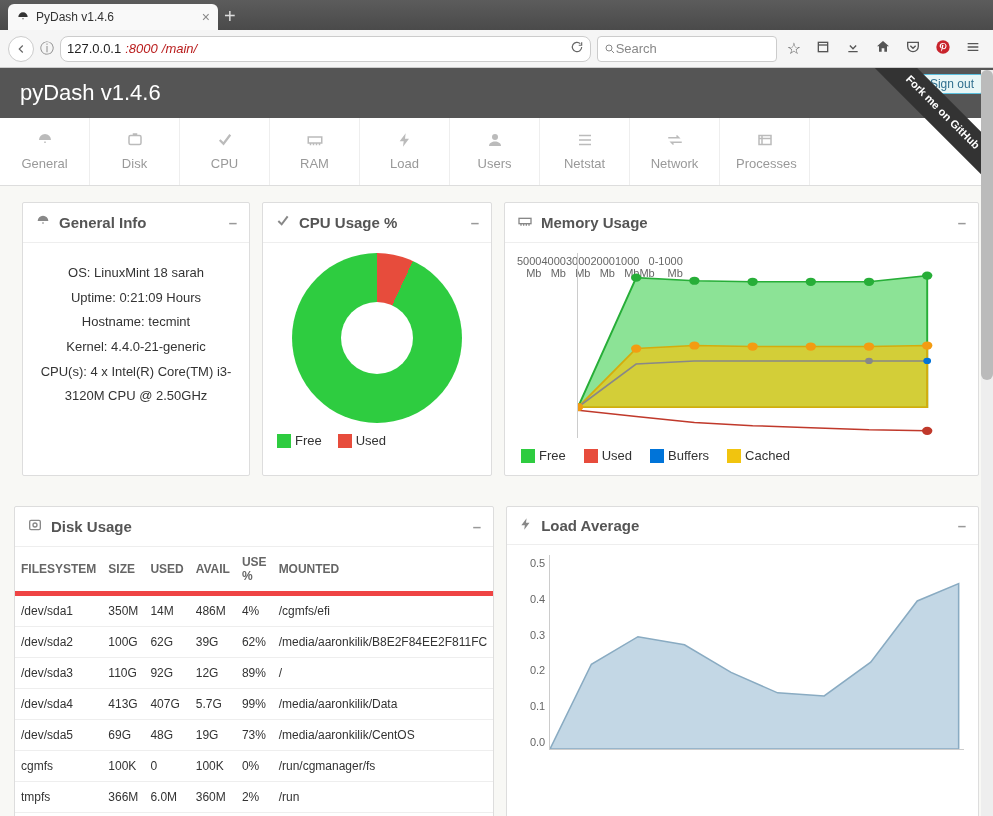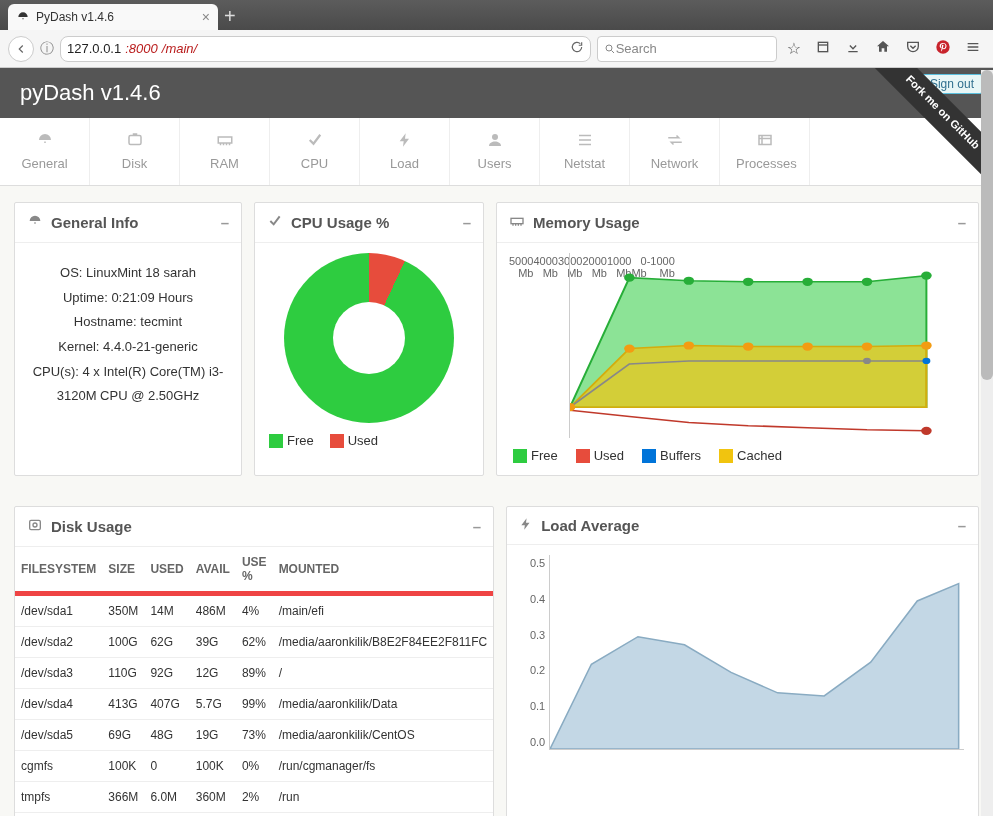--- a/index.html
+++ b/index.html
@@ -30,21 +30,21 @@
   .ribbon::before { content:""; position:absolute; width:200px; height:30px; background:#333; color:#fff; top:32px; right:-50px; transform:rotate(45deg);}
   .ribbon-text { position:absolute; width:200px; top:38px; right:-50px; transform:rotate(45deg); text-align:center; color:#fff; font-size:11px; font-weight:bold;}
 
   
   .nav { display:flex; background:#fff; border-bottom:1px solid #ddd;}
   .nav-item { flex:0 0 auto; width:90px; text-align:center; padding:14px 16px; color:#999; font-size:13px; border-right:1px solid #eee; cursor:pointer;}
   .nav-item svg { display:block; margin:0 auto 4px; }
   .nav-item .icon-wrap{height:20px;display:flex;align-items:center;justify-content:center;margin-bottom:4px;color:#bbb;}
 
   
-  .main { padding: 16px 14px; display:grid; grid-template-columns: 228px 230px 1fr; gap:12px; }
+  .main { padding: 16px 14px; display:grid; grid-template-columns: 228px 230px 1fr; gap:12px;margin-left:8px; }
   .panel { background:#fff; border:1px solid #ddd; border-radius:2px;}
   .panel-head { padding:10px 12px; border-bottom:1px solid #eee; display:flex; align-items:center; gap:8px; font-weight:bold; font-size:15px; color:#555; position:relative;}
   .panel-head .min { margin-left:auto; color:#999; font-weight:bold;}
   .panel-body { padding:14px; font-size:13px; }
 
   .info-body { text-align:center; line-height:1.9; padding:18px 8px 24px;}
   .info-body b { font-weight:normal;}
 
   
   .donut-wrap { display:flex; justify-content:center; padding:10px 0 6px;}
@@ -172,33 +172,33 @@
         <svg width="20" height="18" viewBox="0 0 24 24">
           <rect x="4" y="6" width="16" height="12" rx="2" fill="none" stroke="currentColor" stroke-width="2"></rect>
           <rect x="9" y="3" width="6" height="3" fill="currentColor"></rect>
         </svg>
       </div>
       <div>Disk</div>
     </div>
     <div class="nav-item">
       <div class="icon-wrap">
         <svg width="20" height="18" viewBox="0 0 24 24">
+          <path fill="none" stroke="currentColor" stroke-width="3" d="M5 12l5 5 9-12"></path>
+        </svg>
+      </div>
+      <div>CPU</div>
+    </div>
+    <div class="nav-item">
+      <div class="icon-wrap">
+        <svg width="20" height="18" viewBox="0 0 24 24">
           <rect x="3" y="8" width="18" height="8" fill="none" stroke="currentColor" stroke-width="2"></rect>
           <path stroke="currentColor" stroke-width="2" d="M6 16v3M10 16v3M14 16v3M18 16v3"></path>
         </svg>
       </div>
       <div>RAM</div>
-    </div>
-    <div class="nav-item">
-      <div class="icon-wrap">
-        <svg width="20" height="18" viewBox="0 0 24 24">
-          <path fill="none" stroke="currentColor" stroke-width="3" d="M5 12l5 5 9-12"></path>
-        </svg>
-      </div>
-      <div>CPU</div>
     </div>
     <div class="nav-item">
       <div class="icon-wrap">
         <svg width="16" height="18" viewBox="0 0 24 24">
           <path fill="currentColor" d="M13 2L4 14h6l-1 8 9-12h-6z"></path>
         </svg>
       </div>
       <div>Load</div>
     </div>
     <div class="nav-item">
@@ -376,21 +376,21 @@
             <th>MOUNTED</th>
           </tr>
         </thead>
       <tbody id="disk-body">
           <tr>
             <td>/dev/sda1</td>
             <td>350M</td>
             <td>14M</td>
             <td>486M</td>
             <td>4%</td>
-            <td>/main/efi</td>
+            <td>/cgmfs/efi</td>
           </tr>
           <tr>
             <td>/dev/sda2</td>
             <td>100G</td>
             <td>62G</td>
             <td>39G</td>
             <td>62%</td>
             <td>/media/aaronkilik/B8E2F84EE2F811FC</td>
           </tr>
           <tr>

